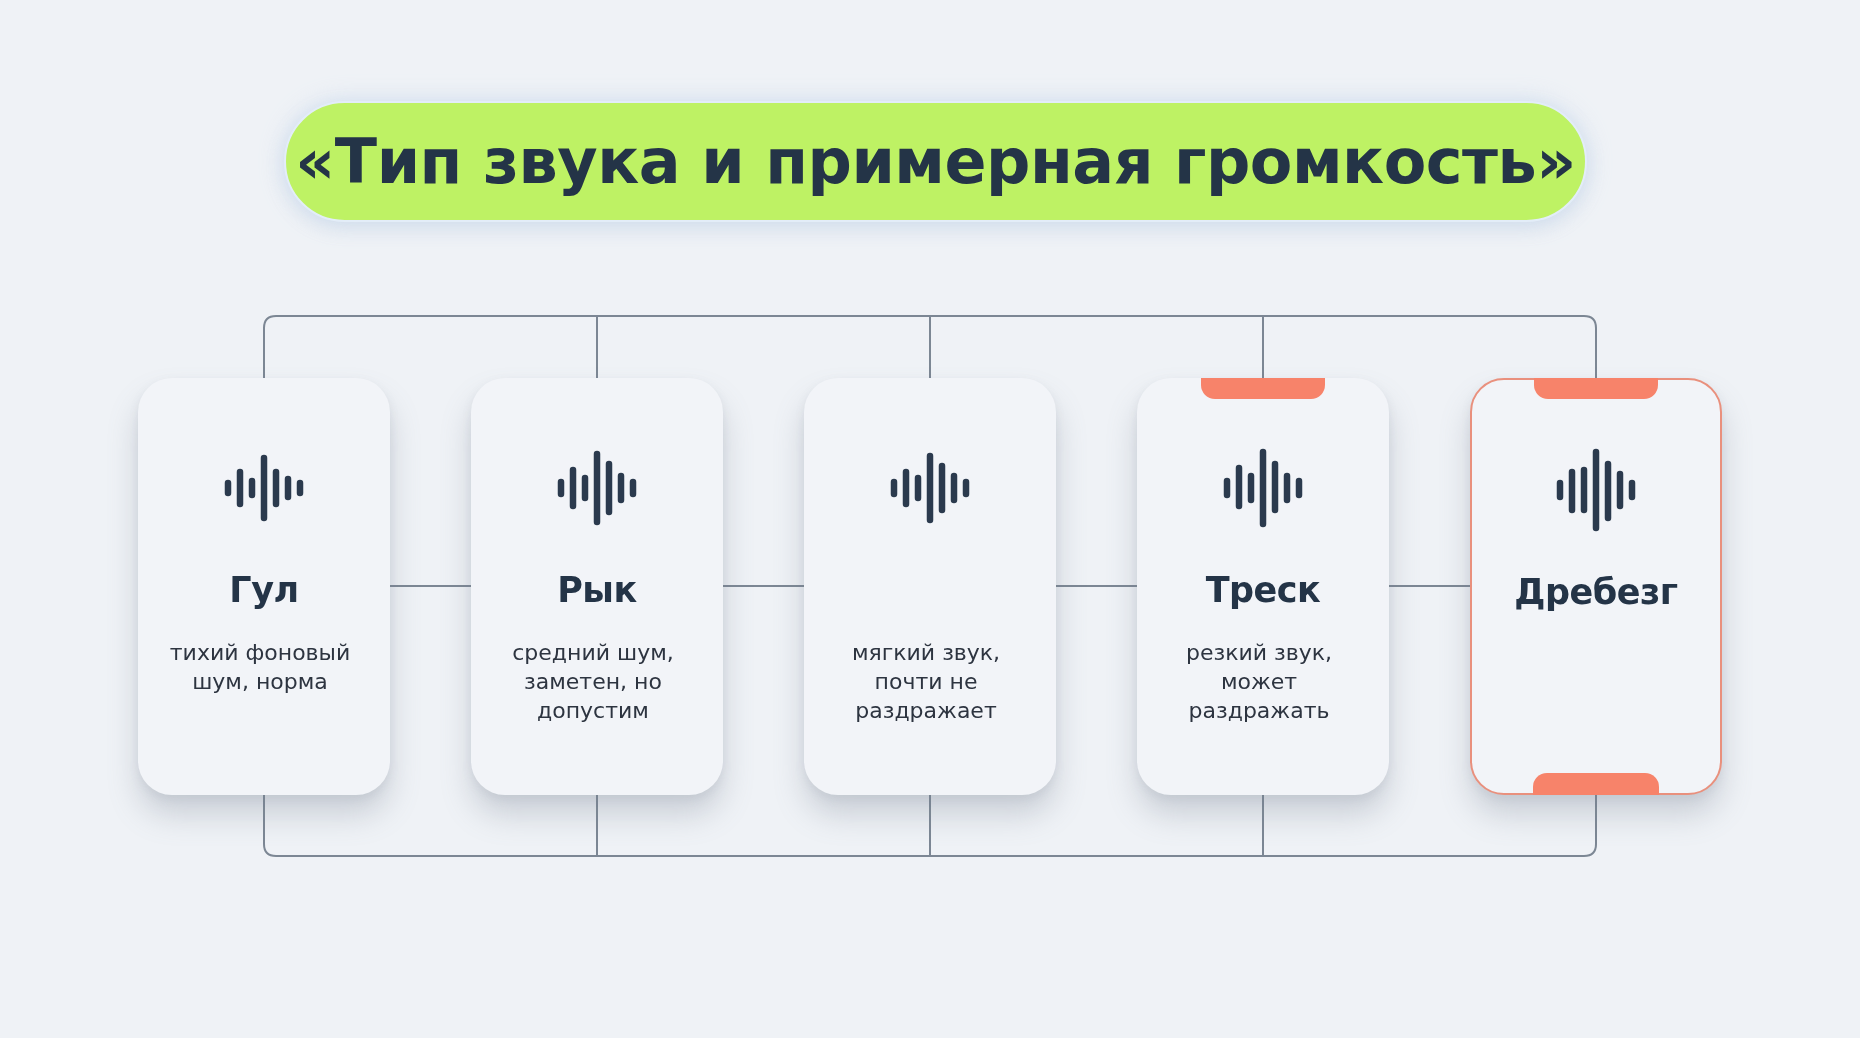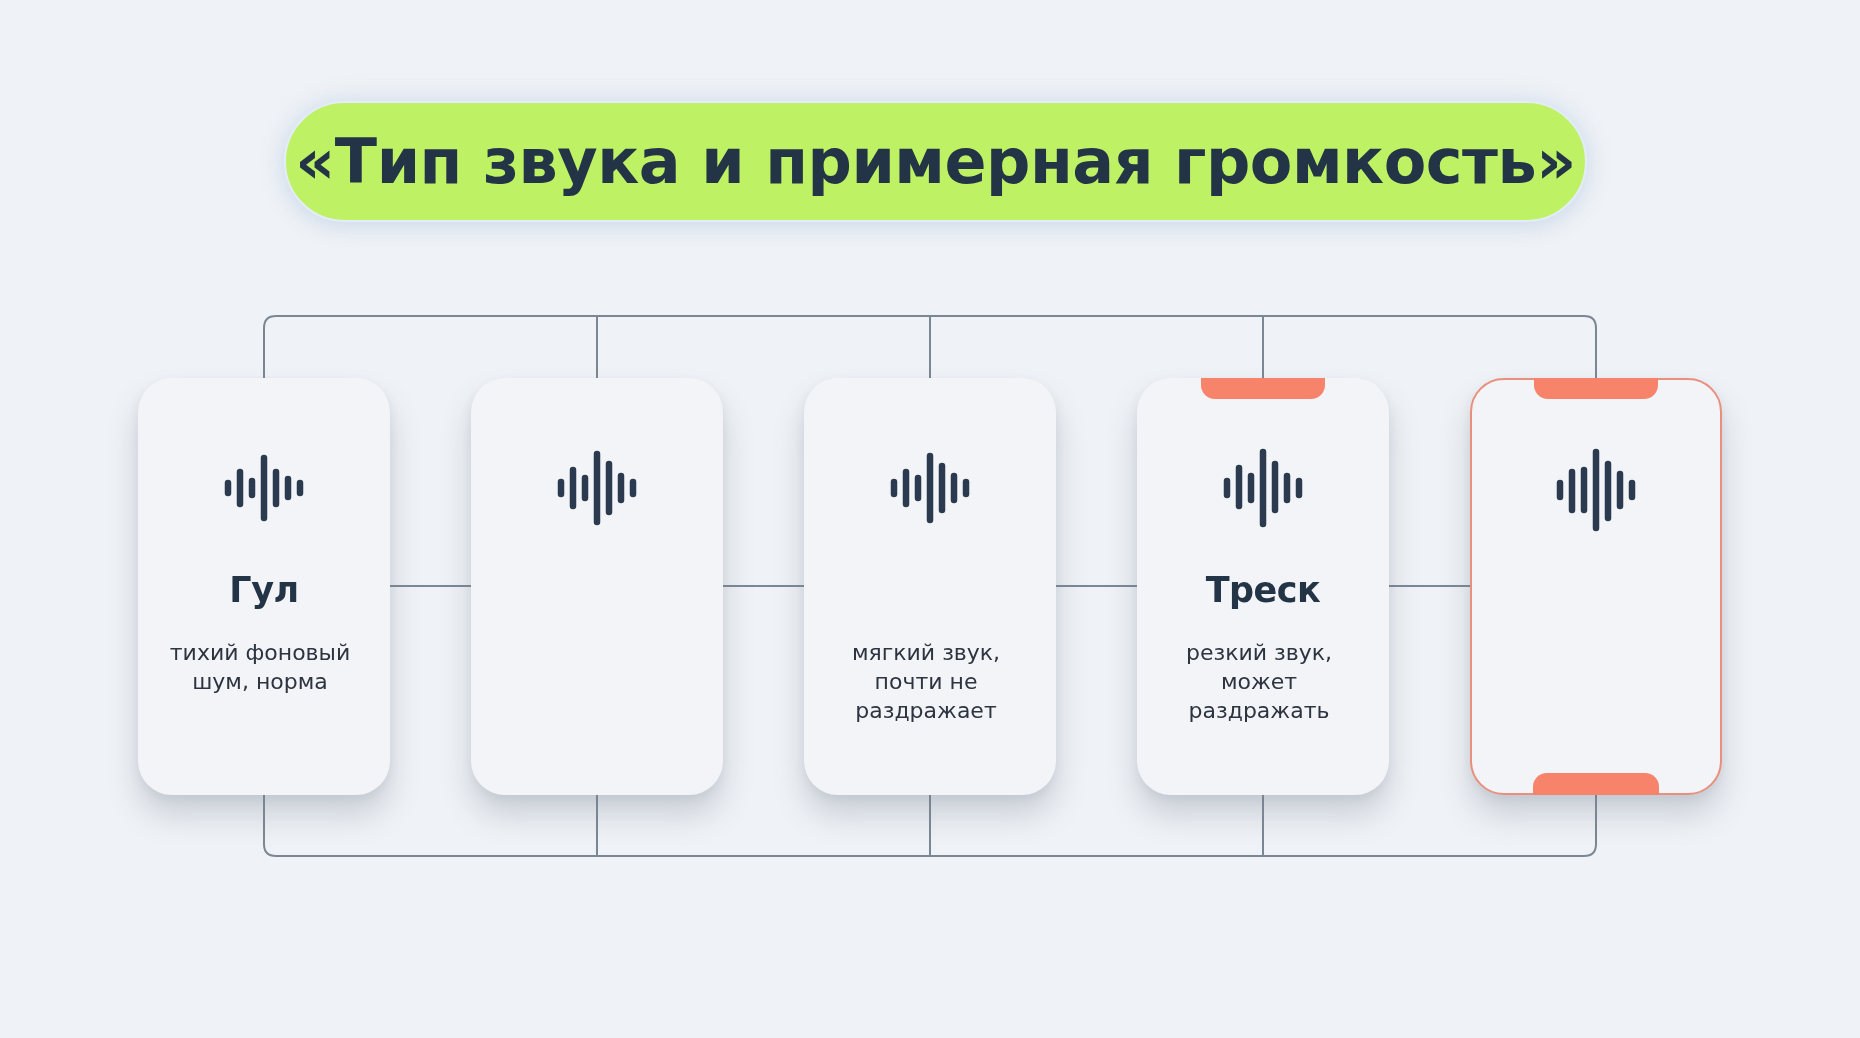--- a/index.html
+++ b/index.html
@@ -168,20 +168,24 @@
         <line x1="6" y1="34" x2="6" y2="46"></line>
         <line x1="18" y1="22" x2="18" y2="58"></line>
         <line x1="30" y1="30" x2="30" y2="50"></line>
         <line x1="42" y1="6" x2="42" y2="74"></line>
         <line x1="54" y1="16" x2="54" y2="64"></line>
         <line x1="66" y1="28" x2="66" y2="52"></line>
         <line x1="78" y1="34" x2="78" y2="46"></line>
       </g>
     </svg>
   </div>
+  <div class="name">Рык</div>
+  <div class="desc">средний шум,
+заметен, но
+допустим</div>
 </div>
 
 <div class="card" style="left:804px;">
   <div class="icon">
     <svg width="84" height="80" viewBox="0 0 84 80">
       <g stroke="#2b3a4e" stroke-width="6.5" stroke-linecap="round">
         <line x1="6" y1="34" x2="6" y2="46"></line>
         <line x1="18" y1="24" x2="18" y2="56"></line>
         <line x1="30" y1="30" x2="30" y2="50"></line>
         <line x1="42" y1="8" x2="42" y2="72"></line>
@@ -225,14 +229,15 @@
         <line x1="6" y1="35" x2="6" y2="49"></line>
         <line x1="18" y1="24" x2="18" y2="62"></line>
         <line x1="30" y1="22" x2="30" y2="62"></line>
         <line x1="42" y1="4" x2="42" y2="80"></line>
         <line x1="54" y1="16" x2="54" y2="70"></line>
         <line x1="66" y1="26" x2="66" y2="58"></line>
         <line x1="78" y1="35" x2="78" y2="49"></line>
       </g>
     </svg>
   </div>
+  <div class="name">Дребезг</div>
   <div class="tab-bottom"></div>
 </div>
 
 </body></html>

